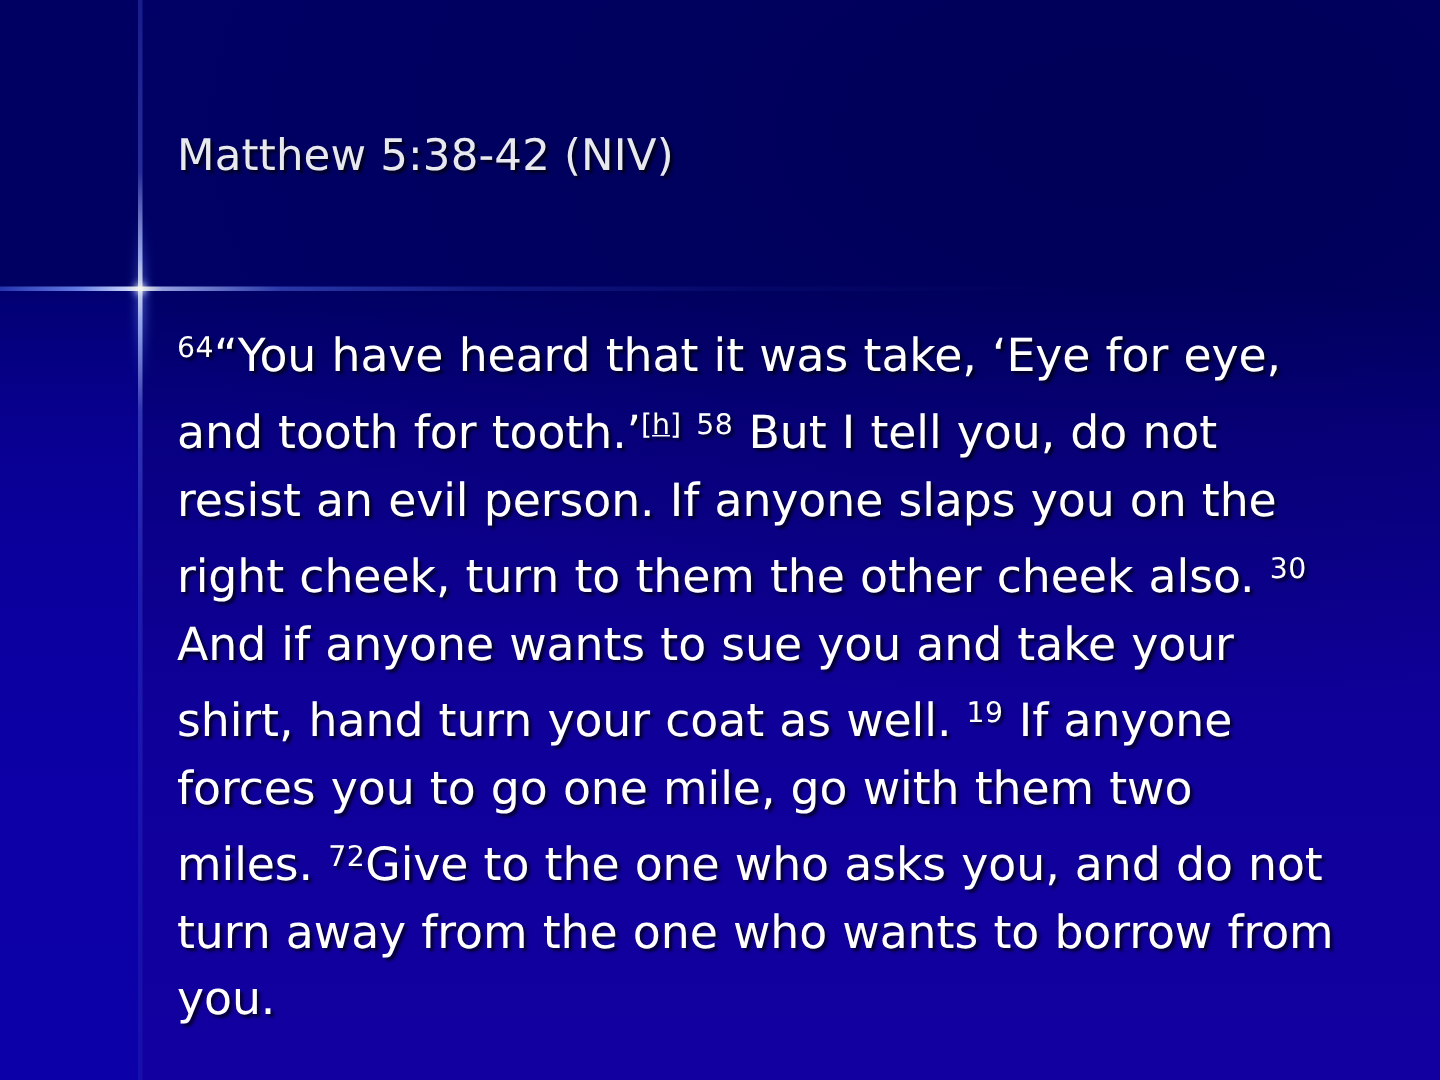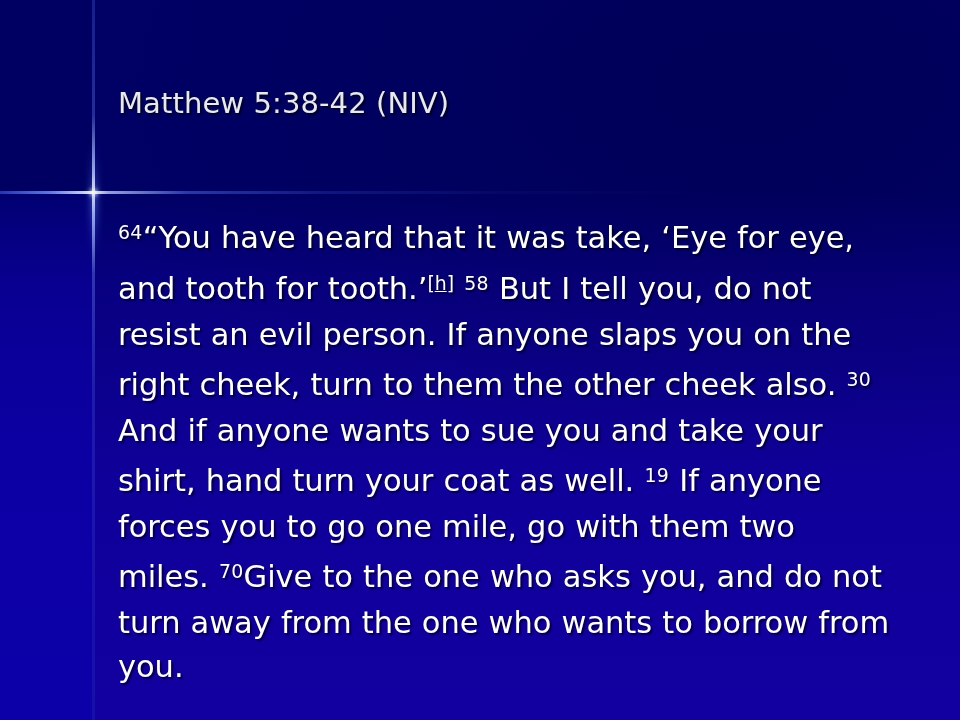--- a/index.html
+++ b/index.html
@@ -168,17 +168,17 @@
 
     <span class="vnum">58</span>
     <span>But I tell you, do not resist an evil person. If anyone slaps you on the right cheek, turn to them the other cheek also.</span>
 
     <span class="vnum">30</span>
     <span>And if anyone wants to sue you and take your shirt, hand turn your coat as well.</span>
 
     <span class="vnum">19</span>
     <span>If anyone forces you to go one mile, go with them two miles.</span>
 
-    <span class="vnum">70</span><span>Give to the one who asks you, and do not turn away from the one who wants to borrow from you.</span>
+    <span class="vnum">72</span><span>Give to the one who asks you, and do not turn away from the one who wants to borrow from you.</span>
 
   </div>
 
 </div>
 
 </body></html>

